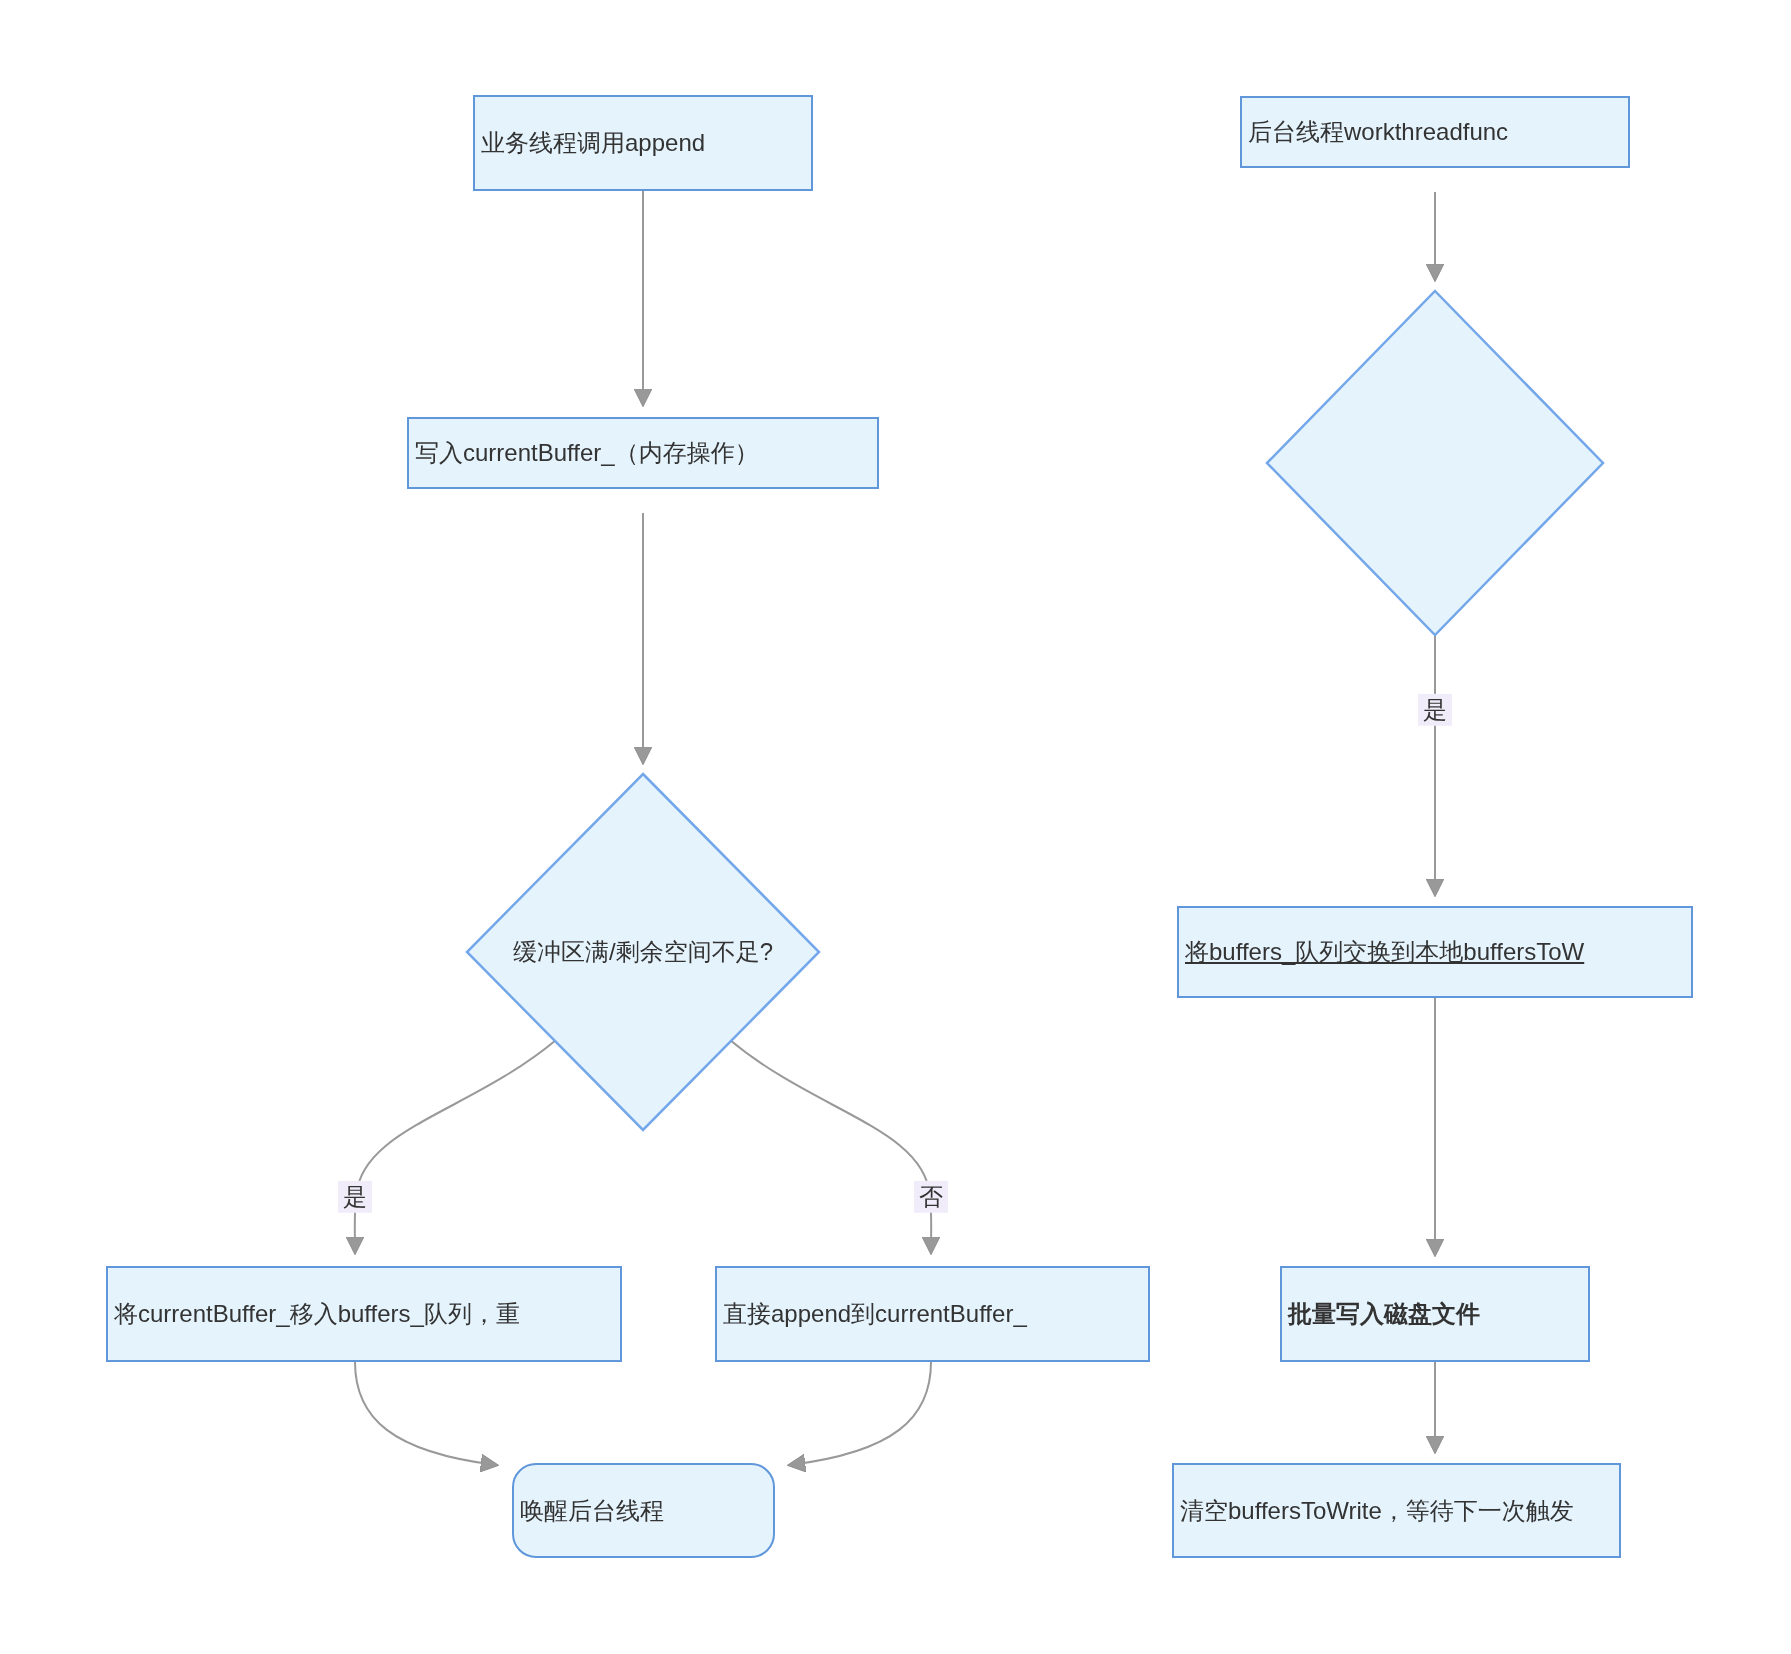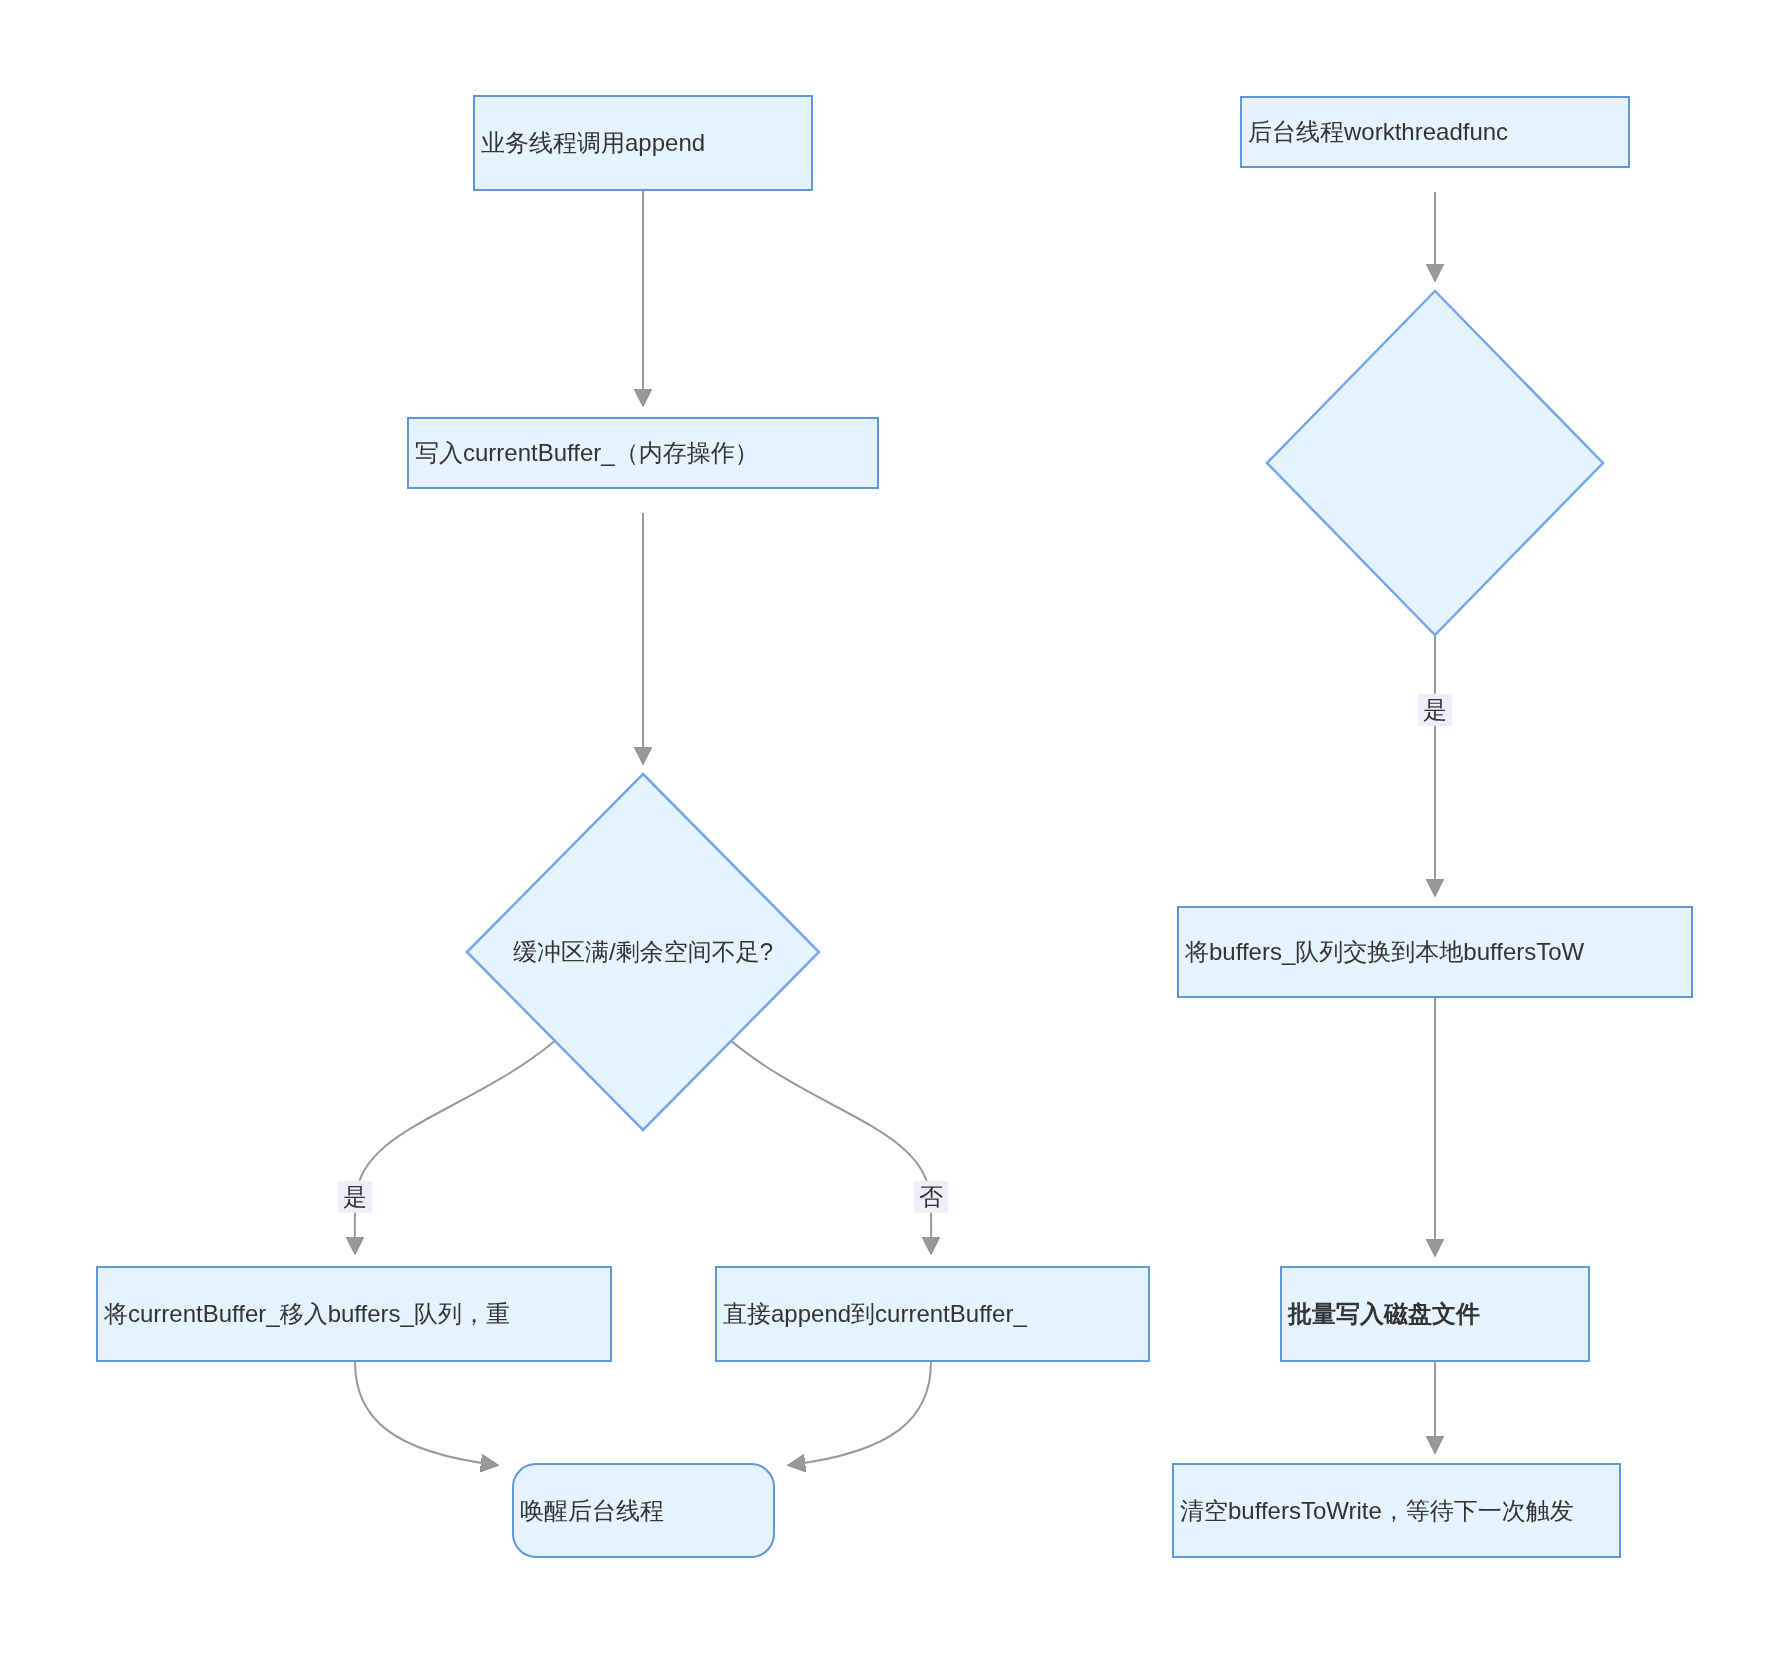--- a/index.html
+++ b/index.html
@@ -104,38 +104,38 @@
   </div>
 
   <div class="node" style="left:407px; top:417px; width:472px; height:72px;">
     <span class="node-label">写入currentBuffer_（内存操作）</span>
   </div>
 
   <div class="diamond-text" style="left:467px; top:774px; width:352px; height:356px;">
     <span>缓冲区满/剩余空间不足?</span>
   </div>
 
-  <div class="node" style="left:96px; top:1266px; width:516px; height:96px;">
+  <div class="node" style="left:106px; top:1266px; width:516px; height:96px;">
     <span class="node-label" style="max-width:452px;">将currentBuffer_移入buffers_队列，重</span>
   </div>
 
   <div class="node" style="left:715px; top:1266px; width:435px; height:96px;">
     <span class="node-label">直接append到currentBuffer_</span>
   </div>
 
   <div class="node" style="left:512px; top:1463px; width:263px; height:95px;border-radius:24px;">
     <span class="node-label">唤醒后台线程</span>
   </div>
 
   <div class="node" style="left:1240px; top:96px; width:390px; height:72px;">
     <span class="node-label">后台线程workthreadfunc</span>
   </div>
 
 
-  <div class="node" style="left:1177px; top:906px; width:516px; height:92px;">
+  <div class="node" style="left:1177px; top:906px; width:516px; height:92px;text-decoration:underline;">
     <span class="node-label">将buffers_队列交换到本地buffersToW</span>
   </div>
 
   <div class="node" style="left:1280px; top:1266px; width:310px; height:96px;font-weight:bold;">
     <span class="node-label">批量写入磁盘文件</span>
   </div>
 
   <div class="node" style="left:1172px; top:1463px; width:449px; height:95px;">
     <span class="node-label">清空buffersToWrite，等待下一次触发</span>
   </div>

